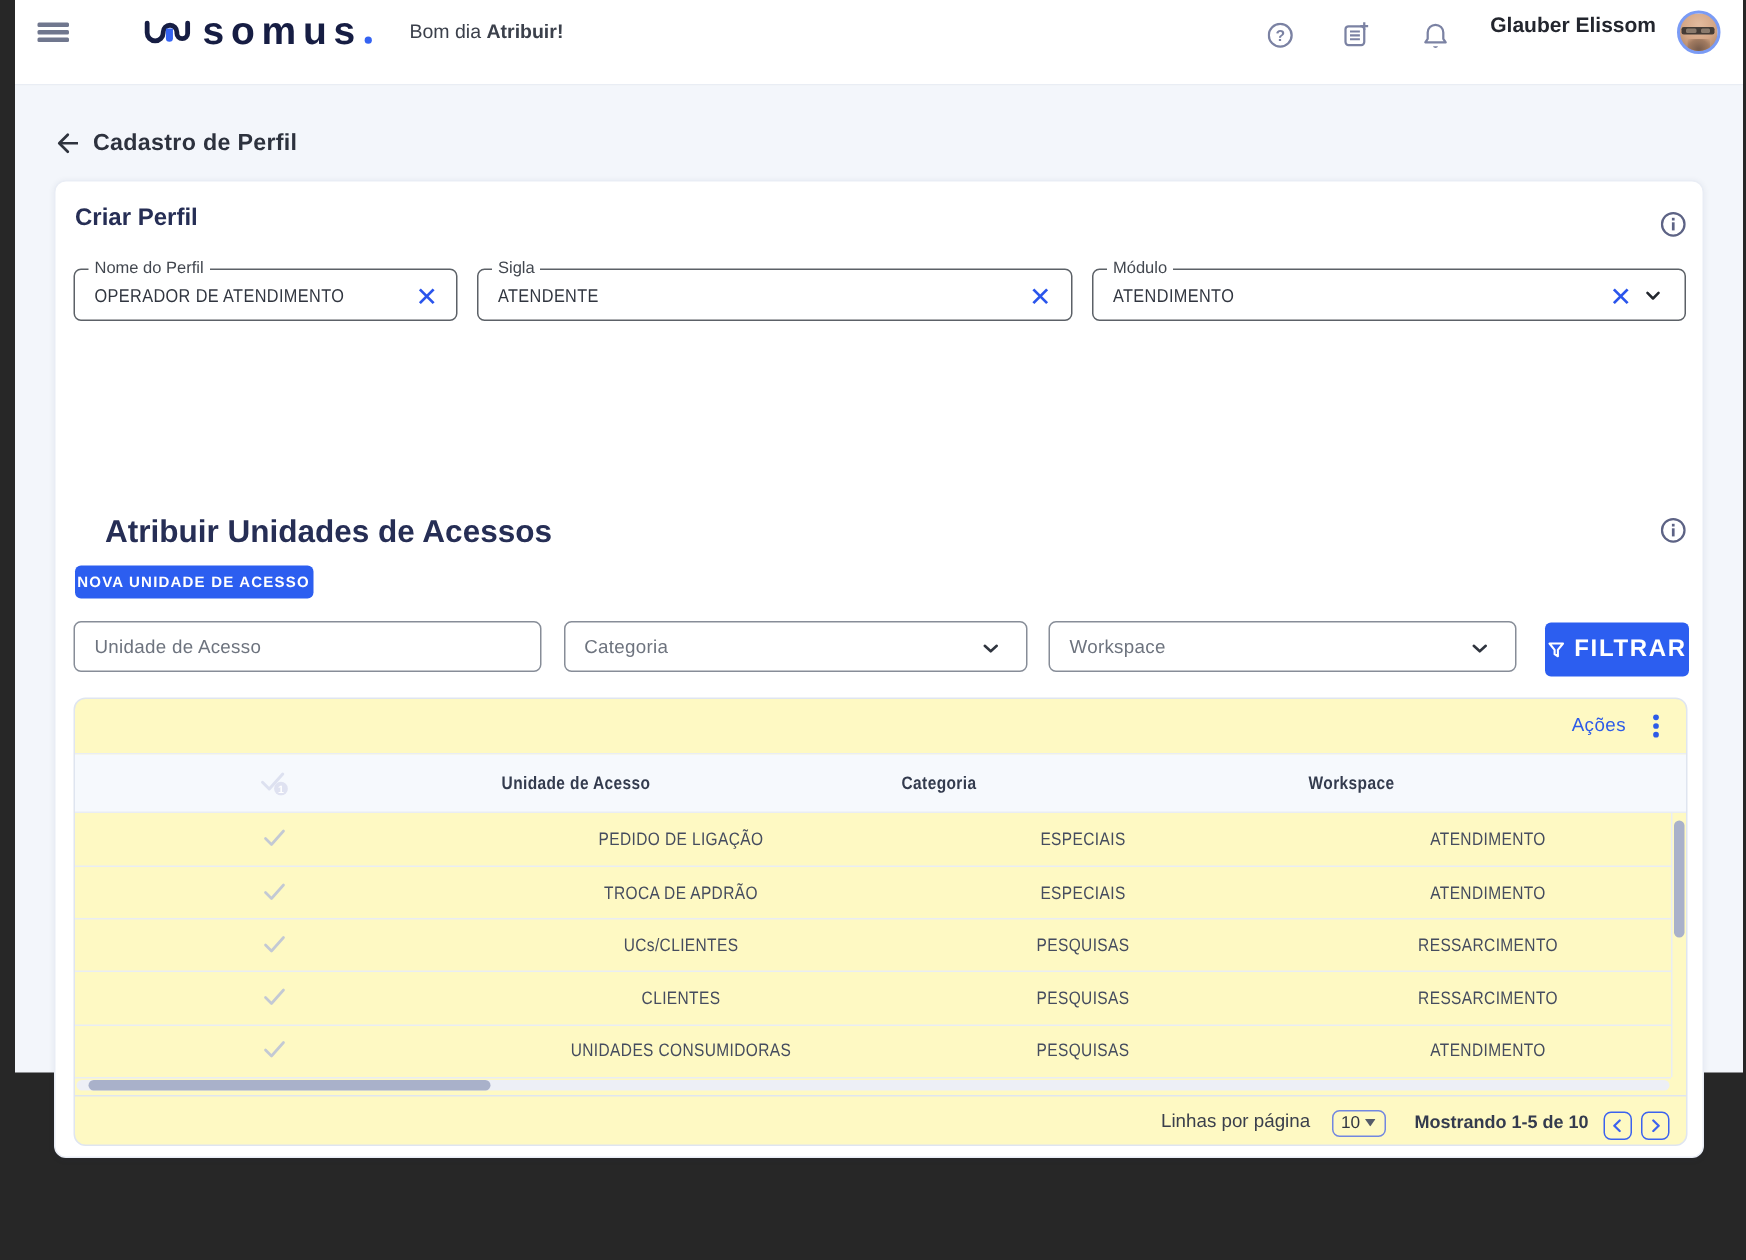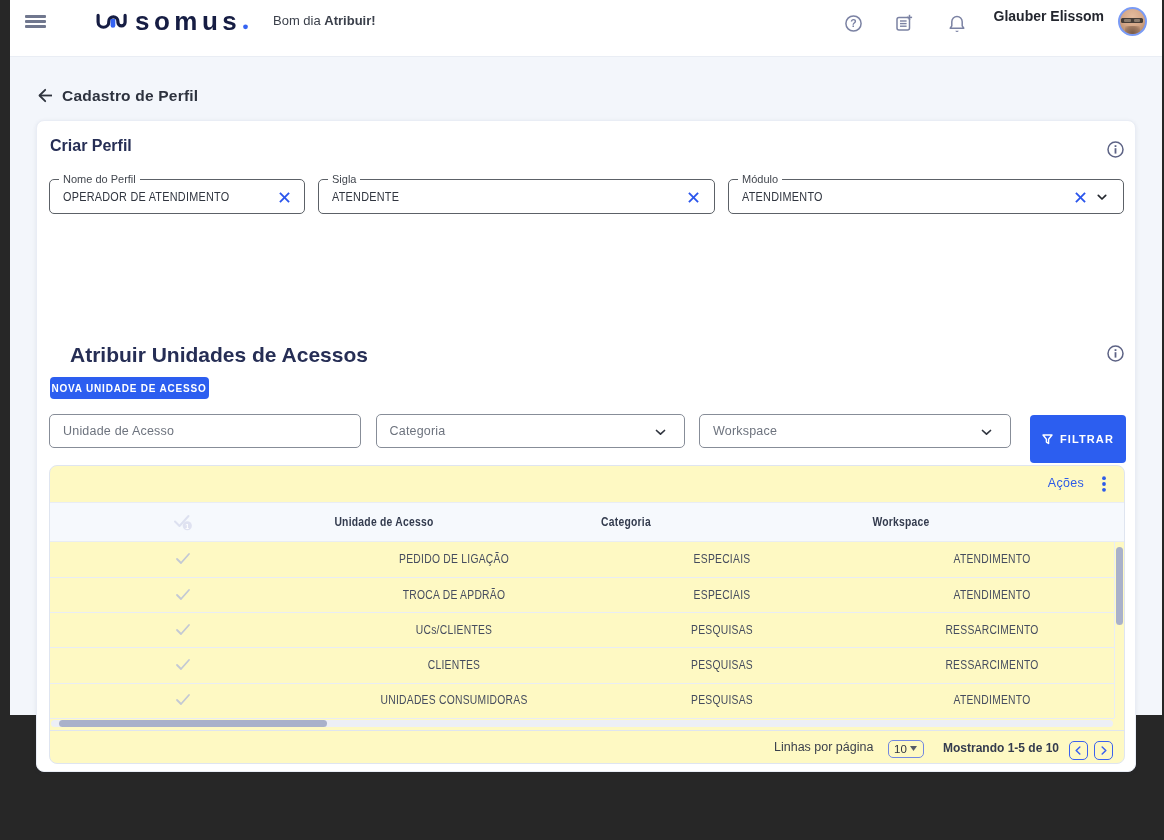--- a/index.html
+++ b/index.html
@@ -126,21 +126,21 @@
       <svg style="position:absolute;right:18px;top:14px" width="11" height="7" viewBox="0 0 11 7">
           <polyline points="1.5,1.5 5.5,5.2 9.5,1.5" fill="none" stroke="#30353f" stroke-width="1.7" stroke-linecap="round" stroke-linejoin="round"></polyline>
         </svg>
     </div>
     <div class="ffield" style="left:662px;top:293px;width:312px;height:34px;">
         <span class="ph">Workspace</span>
       <svg style="position:absolute;right:18px;top:14px" width="11" height="7" viewBox="0 0 11 7">
           <polyline points="1.5,1.5 5.5,5.2 9.5,1.5" fill="none" stroke="#30353f" stroke-width="1.7" stroke-linecap="round" stroke-linejoin="round"></polyline>
         </svg>
     </div>
-    <div class="btn-blue" style="left:993px;top:294px;width:96px;height:48px;font-size:11px;">
+    <div class="btn-blue" style="left:993px;top:294px;width:96px;height:36px;font-size:16px;">
       <svg style="margin-right:7px" width="11" height="11" viewBox="0 0 11 11">
           <path d="M1 1 h9 l-3.4 4.2 v4.3 l-2.2 -1.4 v-2.9 Z" fill="none" stroke="#fff" stroke-width="1.4" stroke-linejoin="round"></path>
         </svg>FILTRAR
     </div>
 
     <div class="abs" style="left:12px;top:344px;width:1076px;height:299px;border:1px solid #dfe5f0;border-radius:8px;box-sizing:border-box;overflow:hidden;background:#fef9c3;">
       <div class="abs" style="left:0;top:0;width:100%;height:36.5px;border-bottom:1px solid #e9edf4;box-sizing:border-box;">
         <span class="abs" style="right:40px;top:10px;font-size:12.5px;color:#2d5be8;letter-spacing:.3px;">Ações</span>
         <svg class="abs" style="right:18px;top:10px" width="4" height="16" viewBox="0 0 4 16">
             <circle cx="2" cy="2.2" r="1.9" fill="#2d5be8"></circle>

